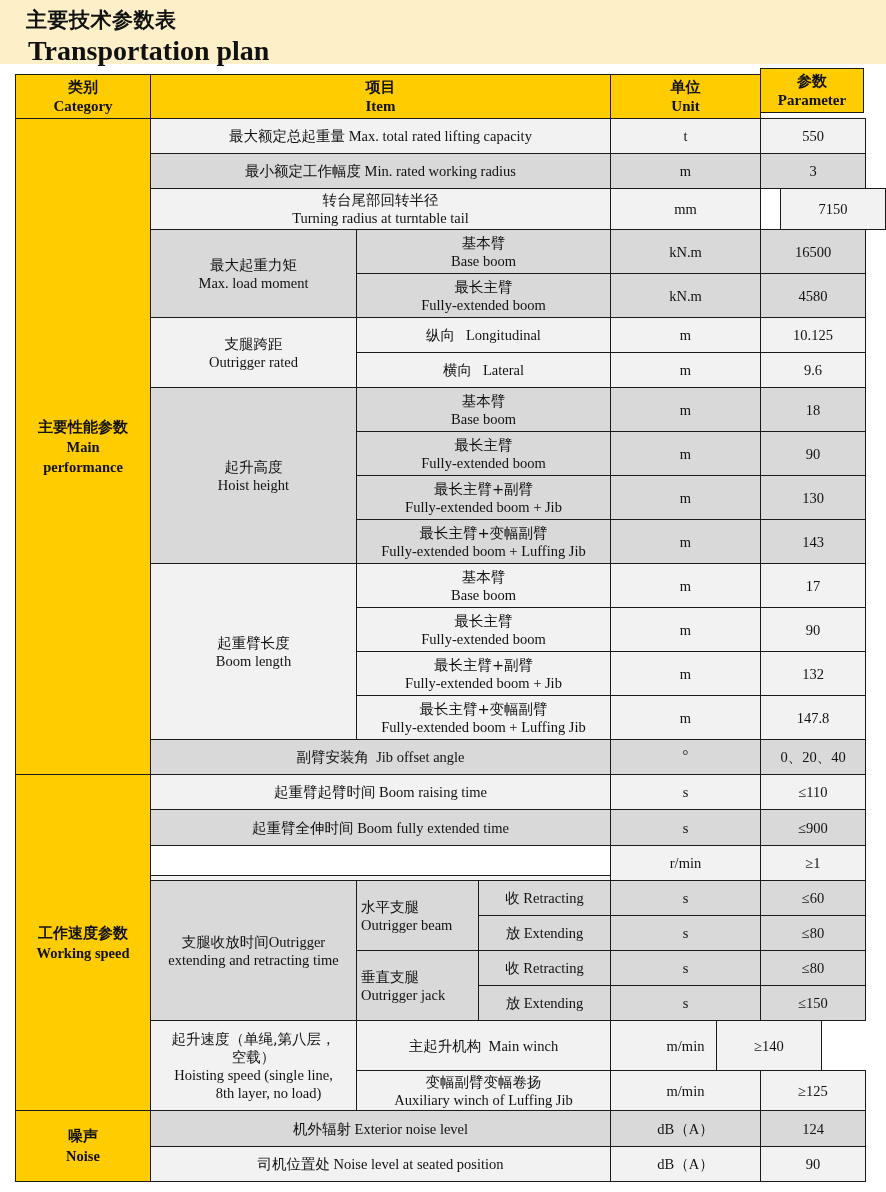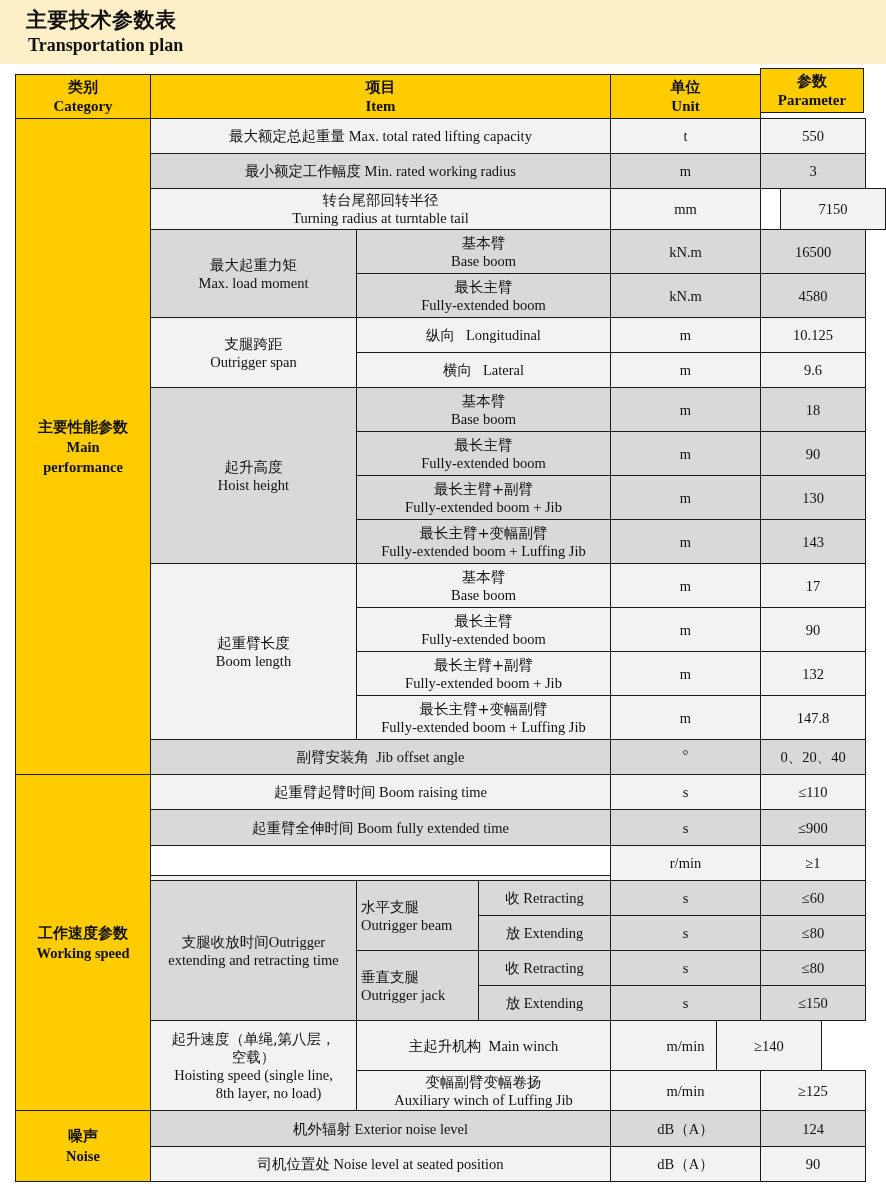--- a/index.html
+++ b/index.html
@@ -1,20 +1,20 @@
 <!DOCTYPE html>
 <html><head>
 <meta charset="utf-8">
 <style>
   html, body { margin:0; padding:0; }
   body { width:886px; height:1192px; background:#ffffff; position:relative; overflow:hidden;
          font-family:"Liberation Serif", "DejaVu Serif", serif; color:#111; }
   .title-band { position:absolute; left:0; top:0; width:886px; height:64px; background:#fdf0c9; }
   .title-cn { position:absolute; left:26px; top:6px; font-family:"DejaVu Sans", sans-serif; font-weight:bold; font-size:21px; color:#111; letter-spacing:0.5px; }
-  .title-en { position:absolute; left:28px; top:35px; font-family:"Liberation Serif", serif; font-weight:bold; font-size:18px; color:#111; }
+  .title-en { position:absolute; left:28px; top:35px; font-family:"Liberation Serif", serif; font-weight:bold; font-size:28px; color:#111; }
   .cell { position:absolute; box-sizing:border-box; border:1.5px solid #1a1a1a; display:flex; flex-direction:column;
           align-items:center; justify-content:center; text-align:center; font-size:14.5px; line-height:18px; overflow:hidden; }
   .cell.left { align-items:flex-start; text-align:left; padding-left:4px; }
   .hdr { background:#ffcc00; font-weight:bold; font-size:15px; line-height:19px; }
   .cat { background:#ffcc00; font-weight:bold; font-size:14.5px; line-height:20px; }
   .cn { font-family:"DejaVu Sans", sans-serif; font-size:14.5px; }
   .hdr .cn, .cat .cn { font-weight:bold; font-size:15px; }
   .l { background:#f2f2f2; }
   .g { background:#d9d9d9; }
   .inline { display:block; white-space:nowrap; }
@@ -91,21 +91,21 @@
   <div class="cell g" style="left:760px;top:229px;width:106px;height:45px;">16500</div>
   <div class="cell g" style="left:356px;top:273px;width:255px;height:45px;">
     <span class="cn">最长主臂</span>
     <span>Fully-extended boom</span>
   </div>
   <div class="cell g" style="left:610px;top:273px;width:151px;height:45px;">kN.m</div>
   <div class="cell g" style="left:760px;top:273px;width:106px;height:45px;">4580</div>
 
   <div class="cell l" style="left:150px;top:317px;width:207px;height:71px;">
     <span class="cn">支腿跨距</span>
-    <span>Outrigger span</span>
+    <span>Outrigger rated</span>
   </div>
   <div class="cell l" style="left:356px;top:317px;width:255px;height:36px;">
     <span class="inline"><span class="cn">纵向</span>&nbsp;&nbsp;&nbsp;<span>Longitudinal</span></span>
   </div>
   <div class="cell l" style="left:610px;top:317px;width:151px;height:36px;">m</div>
   <div class="cell l" style="left:760px;top:317px;width:106px;height:36px;">10.125</div>
   <div class="cell l" style="left:356px;top:352px;width:255px;height:36px;">
     <span class="inline"><span class="cn">横向</span>&nbsp;&nbsp;&nbsp;<span>Lateral</span></span>
   </div>
   <div class="cell l" style="left:610px;top:352px;width:151px;height:36px;">m</div>

